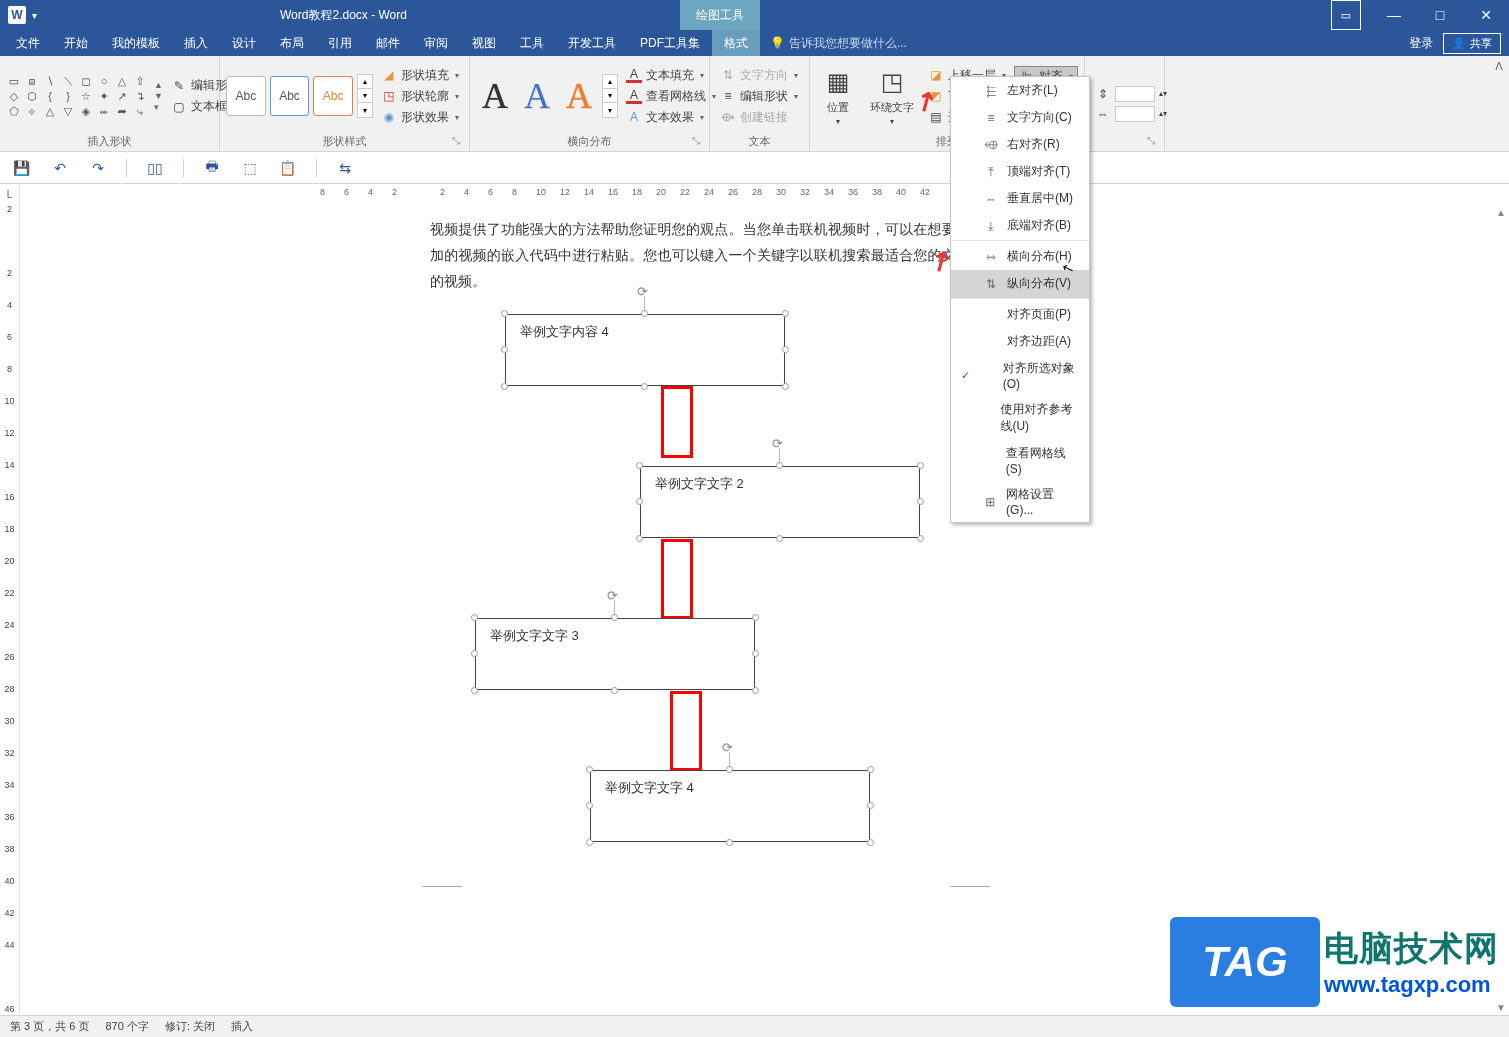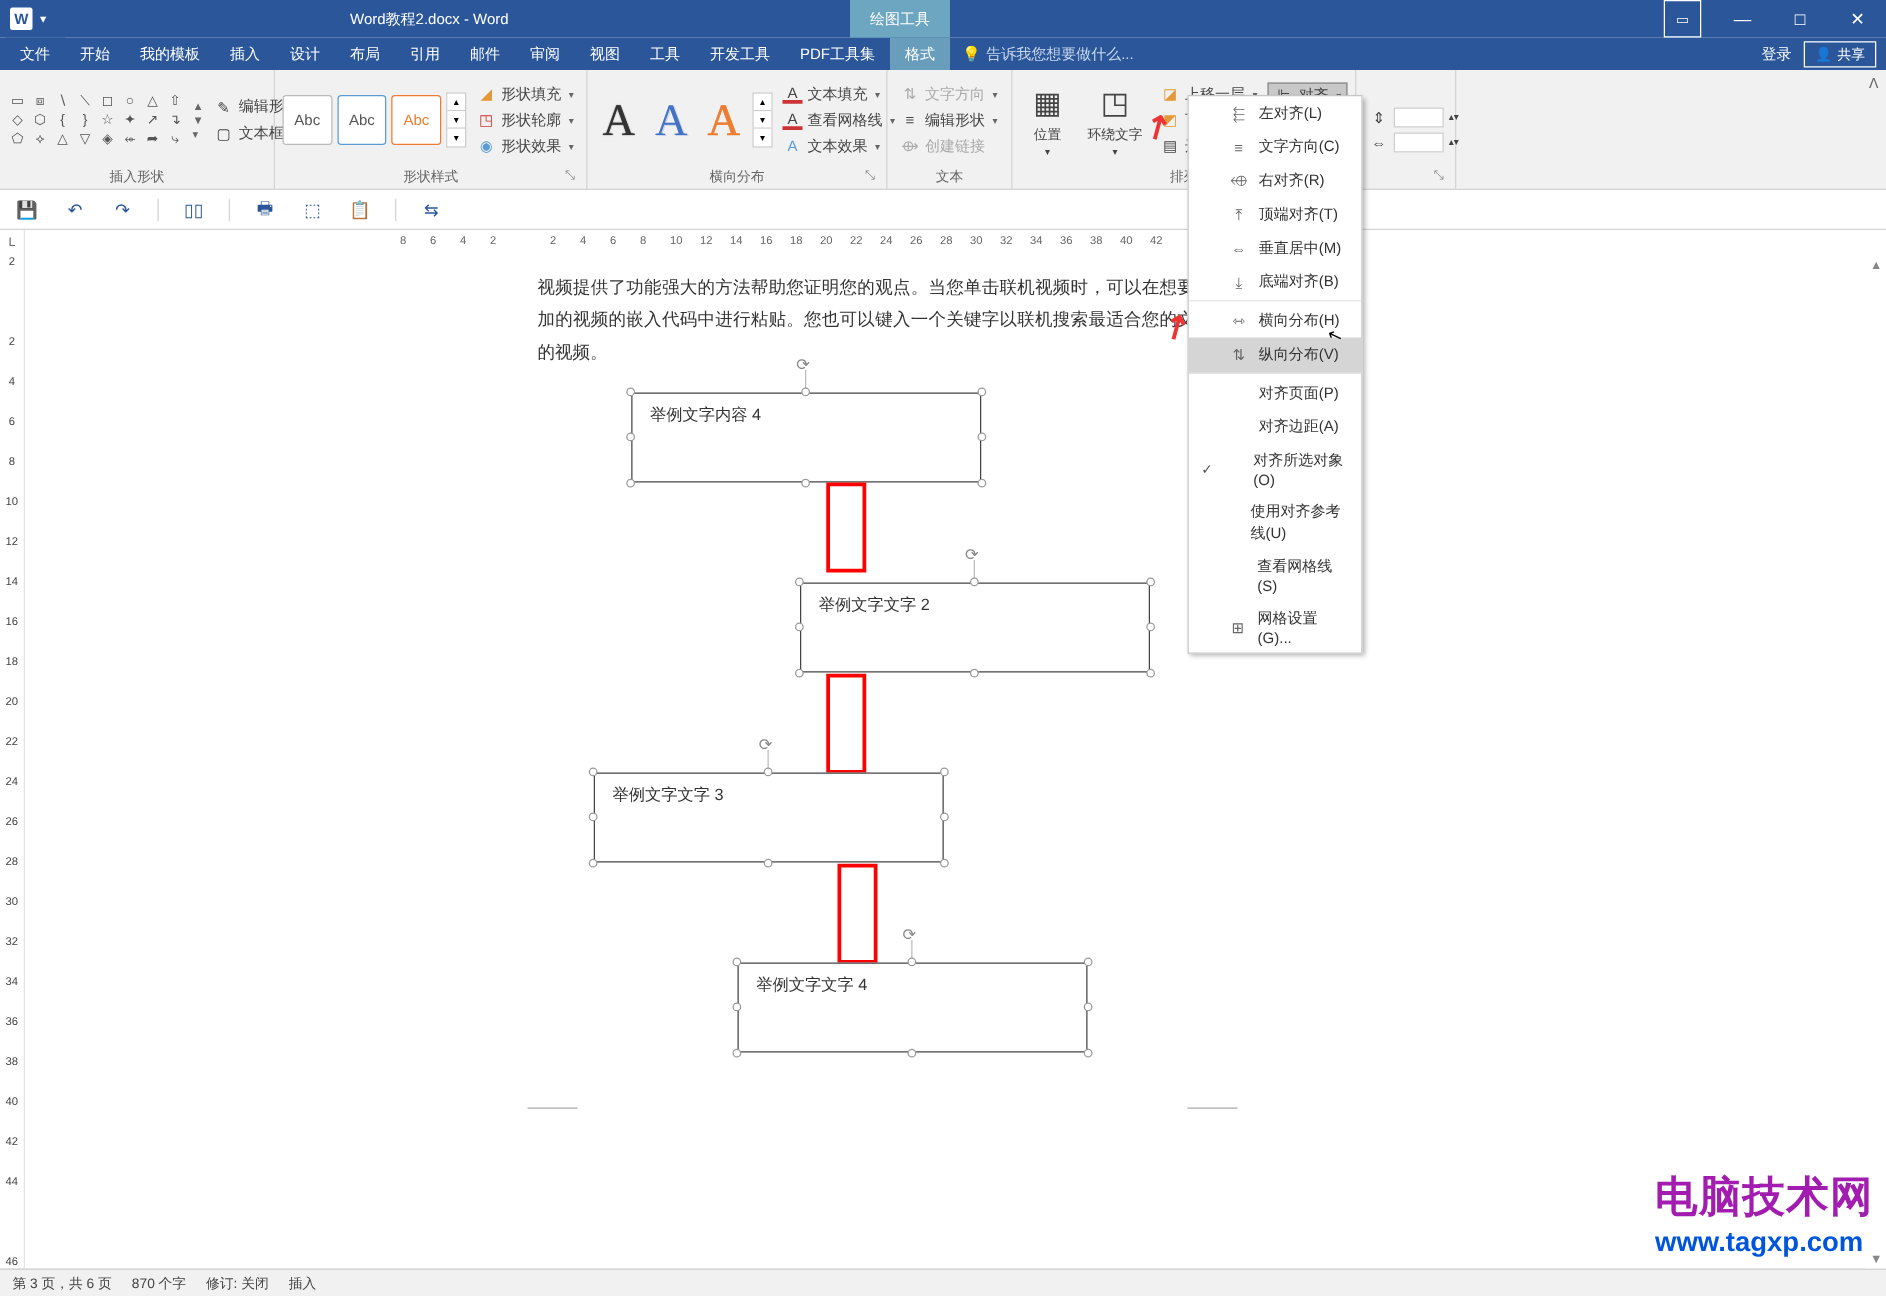--- a/index.html
+++ b/index.html
@@ -99,21 +99,21 @@
   
   .align-btn-active{ background:#c8c8c8; border:1px solid #888; padding:1px 4px;}
 
   
   .statusbar { position:absolute; left:0; right:0; bottom:0; height:22px; background:#f1f1f1; border-top:1px solid #d4d4d4; display:flex; align-items:center; font-size:11px; color:#444; padding:0 10px; gap:16px;}
   
   
   .watermark { position:absolute; right:10px; bottom:30px; display:flex; align-items:center; gap:4px; z-index:500;}
   .tag-box { background:#2a7de1; width:150px; height:90px; display:flex; align-items:center; justify-content:center; color:#fff; font-size:42px; font-weight:bold; font-style:italic; border-radius:6px;}
   .wm-text { display:flex; flex-direction:column; font-weight:bold;}
-  .wm-text .t1{ color:#a21caf; font-size:34px; letter-spacing:1px;}
+  .wm-text .t1{ color:#0f766e; font-size:34px; letter-spacing:1px;}
   .wm-text .t2{ color:#0055dd; font-size:22px;}
   
   .scroll-v { position:absolute; right:0; top:0; bottom:0; width:16px; background:#fff;}
   .scroll-v .arrow{height:16px;display:flex;align-items:center;justify-content:center;color:#888;font-size:10px;}
 </style>
 </head>
 <body>
 
 <div class="titlebar">
   <div class="tb-left">
@@ -598,17 +598,18 @@
 <div class="cursor-arrow" style="left:1062px;top:260px;">↖</div>
 
 <div class="statusbar">
   <span>第 3 页，共 6 页</span>
   <span>870 个字</span>
   <span>修订: 关闭</span>
   <span>插入</span>
 </div>
 
 <div class="watermark">
+  <div class="tag-box">TAG</div>
   <div class="wm-text">
     <span class="t1">电脑技术网</span>
     <span class="t2">www.tagxp.com</span>
   </div>
 </div>
 
 </body></html>

